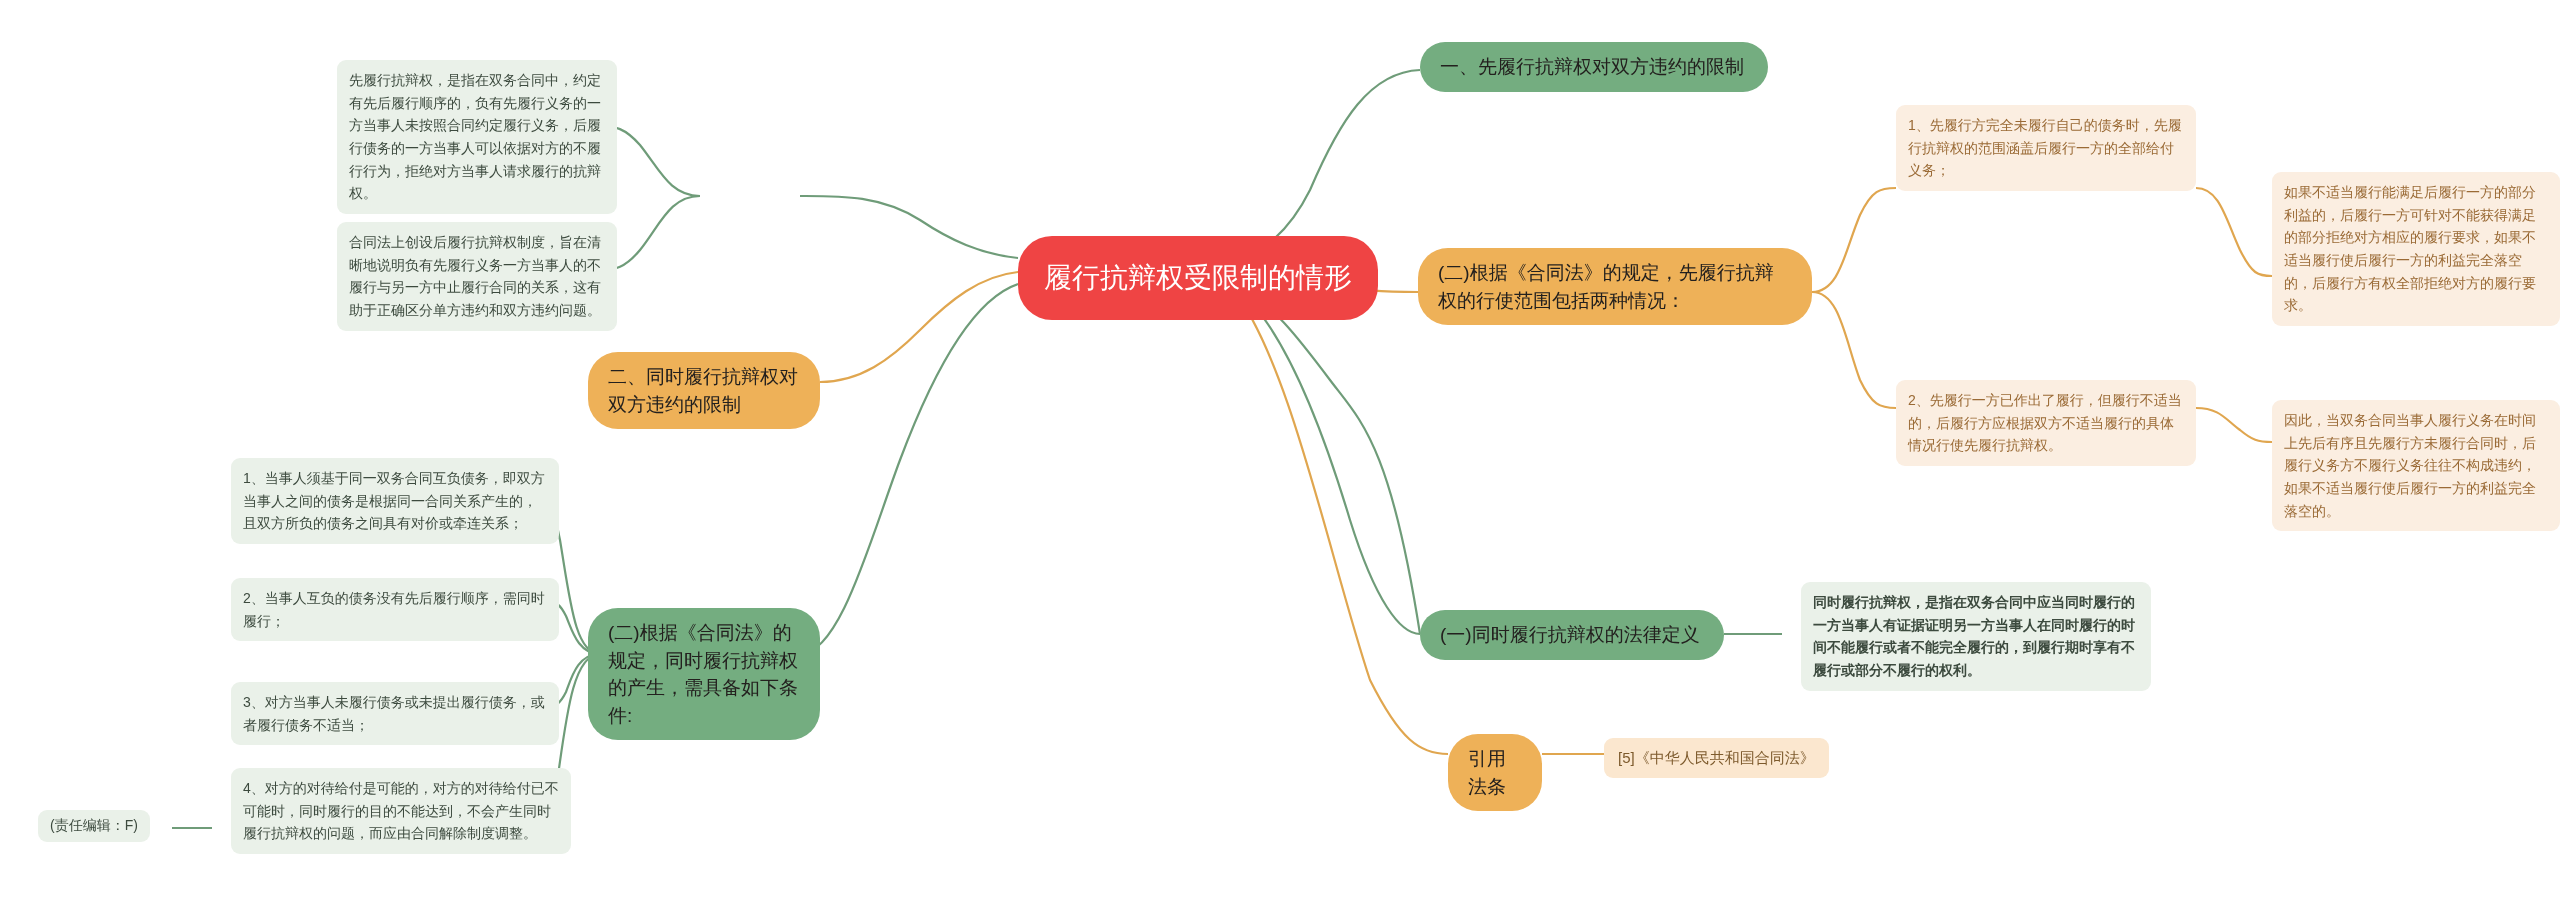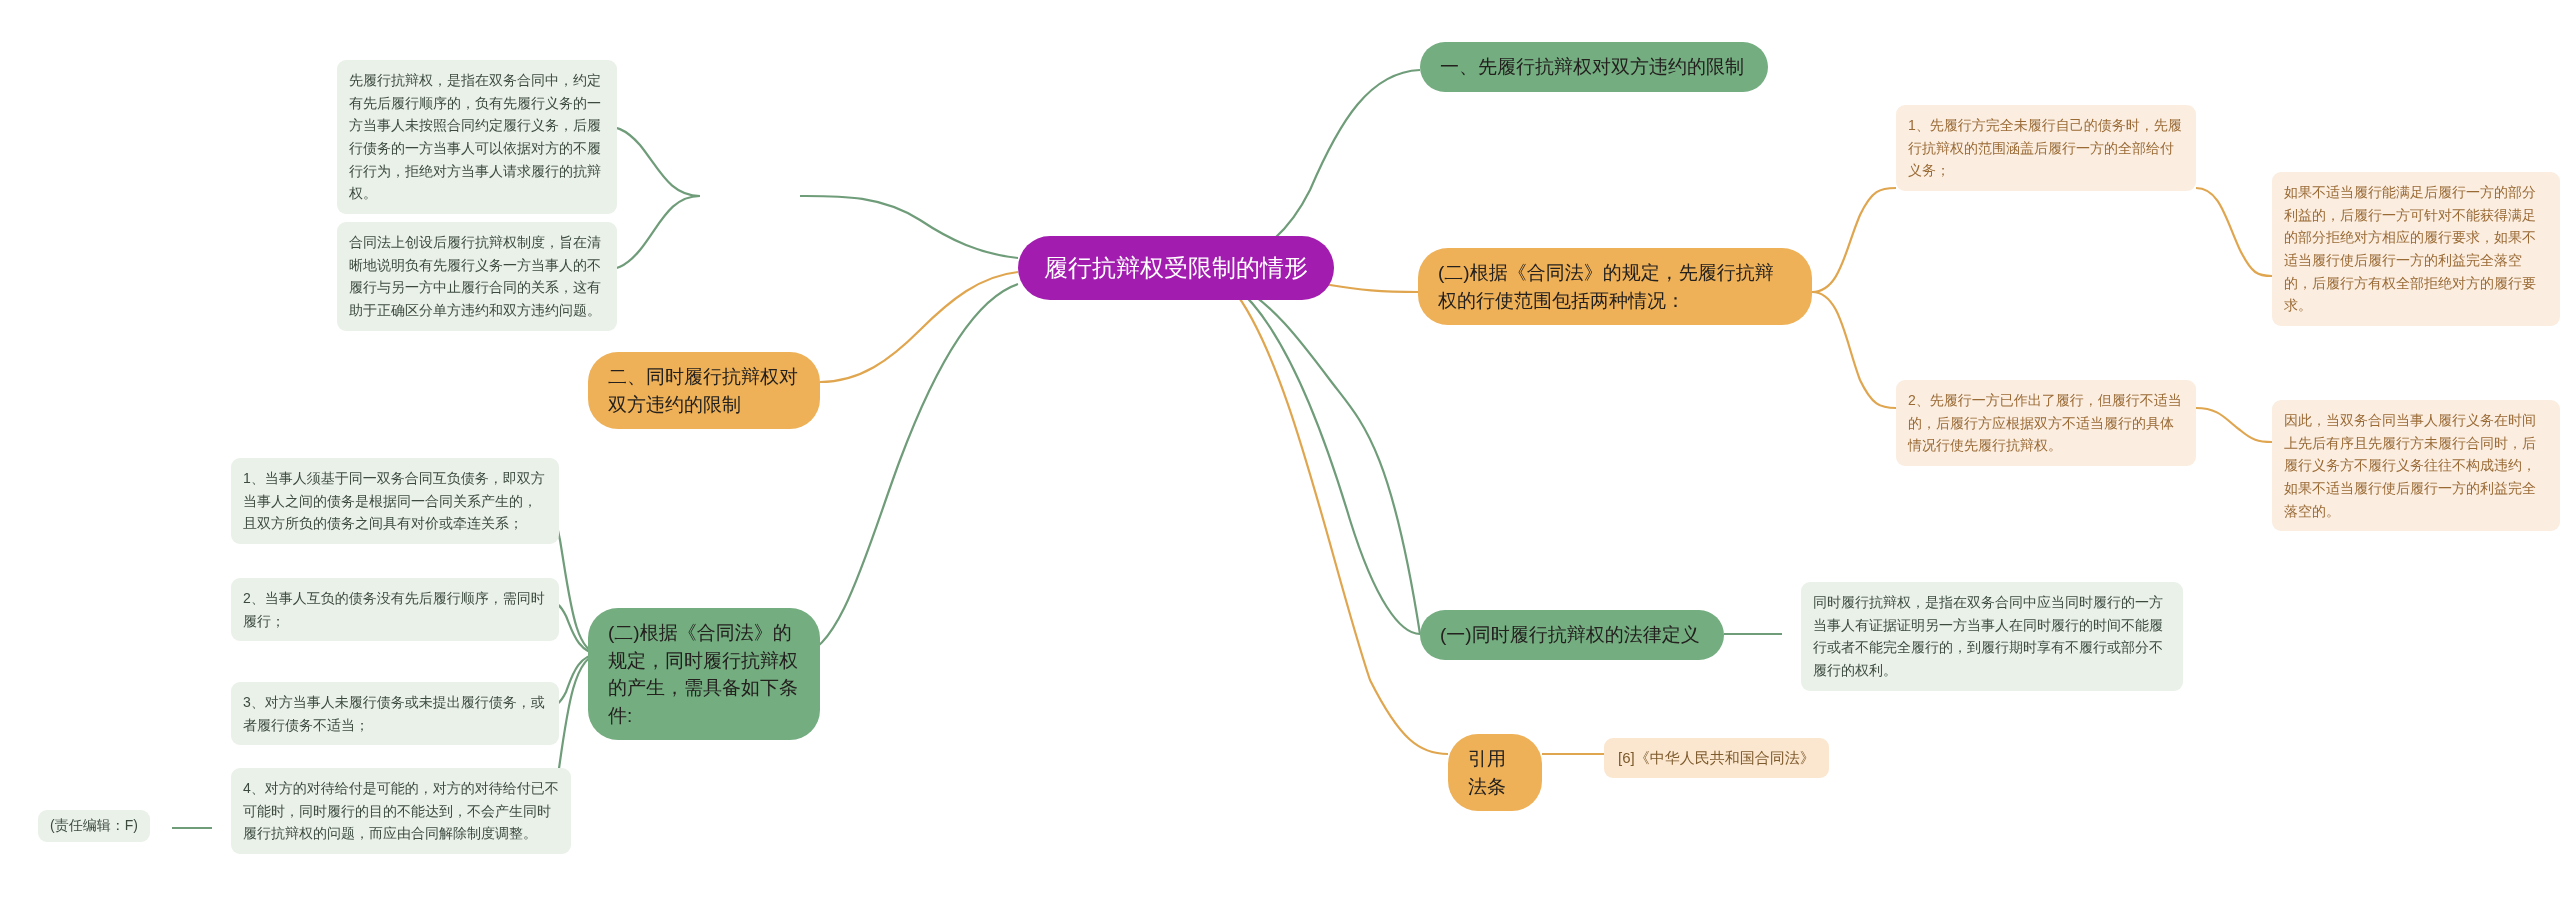--- a/index.html
+++ b/index.html
@@ -9,22 +9,22 @@
     font-family:"Liberation Sans","DejaVu Sans",sans-serif;
     -webkit-font-smoothing:antialiased;
   }
   #canvas{position:absolute;left:0;top:0;width:2560px;height:914px;}
   svg#links{position:absolute;left:0;top:0;width:2560px;height:914px;pointer-events:none;}
 
   .node{position:absolute;box-sizing:border-box;}
 
   
   .root{
-    background:#a21caf;color:#ffffff;border-radius:34px;
-    font-size:24px;line-height:1.35;padding:16px 26px;
+    background:#ef4444;color:#ffffff;border-radius:34px;
+    font-size:28px;line-height:1.35;padding:23px 26px;
     white-space:nowrap;
   }
 
   
   .pill{
     border-radius:30px;font-size:19px;line-height:1.45;
     padding:11px 20px;color:#23201e;
   }
   .pill-green{background:#74ad80;}
   .pill-orange{background:#eeb158;}
@@ -152,25 +152,25 @@
   </div>
 
   <div class="node card card-orange" style="left:2272px;top:400px;width:288px;">
     <span>因此，当双务合同当事人履行义务在时间上先后有序且先履行方未履行合同时，后履行义务方不履行义务往往不构成违约，如果不适当履行使后履行一方的利益完全落空的。</span>
   </div>
 
   <div class="node pill pill-green" style="left:1420px;top:610px;width:304px;">
     <span>(一)同时履行抗辩权的法律定义</span>
   </div>
 
-  <div class="node card card-green" style="left:1782px;top:582px;width:382px;">
+  <div class="node card card-green" style="left:1782px;top:582px;width:350px;font-weight:bold;">
     <span>同时履行抗辩权，是指在双务合同中应当同时履行的一方当事人有证据证明另一方当事人在同时履行的时间不能履行或者不能完全履行的，到履行期时享有不履行或部分不履行的权利。</span>
   </div>
 
   <div class="node pill pill-orange" style="left:1448px;top:734px;width:94px;">
     <span>引用法条</span>
   </div>
 
   <div class="node card card-cite" style="left:1604px;top:738px;">
-    <span>[6]《中华人民共和国合同法》</span>
+    <span>[5]《中华人民共和国合同法》</span>
   </div>
 
 </div>
 
 </body></html>

